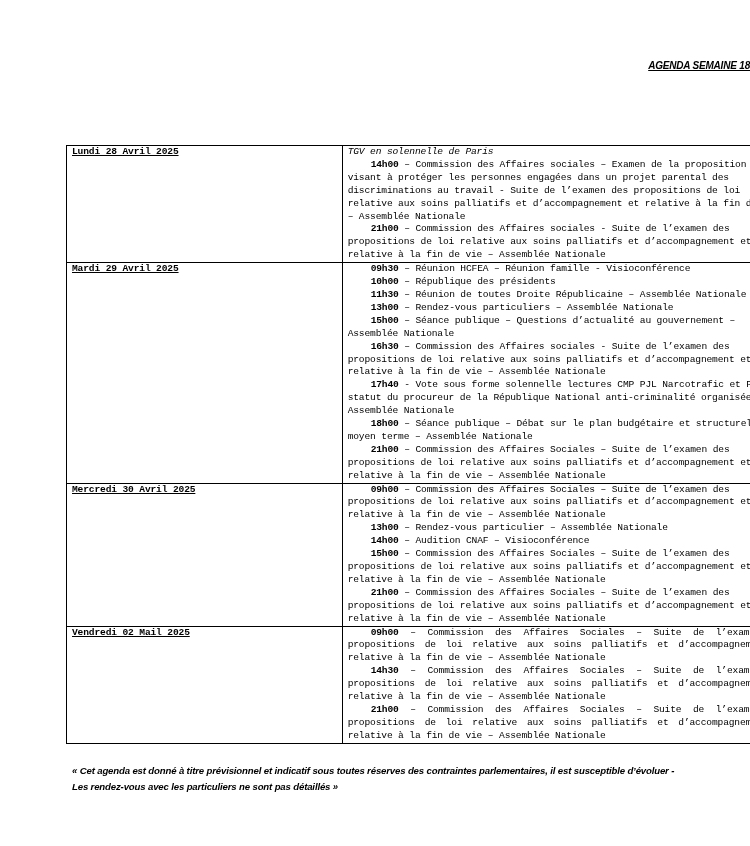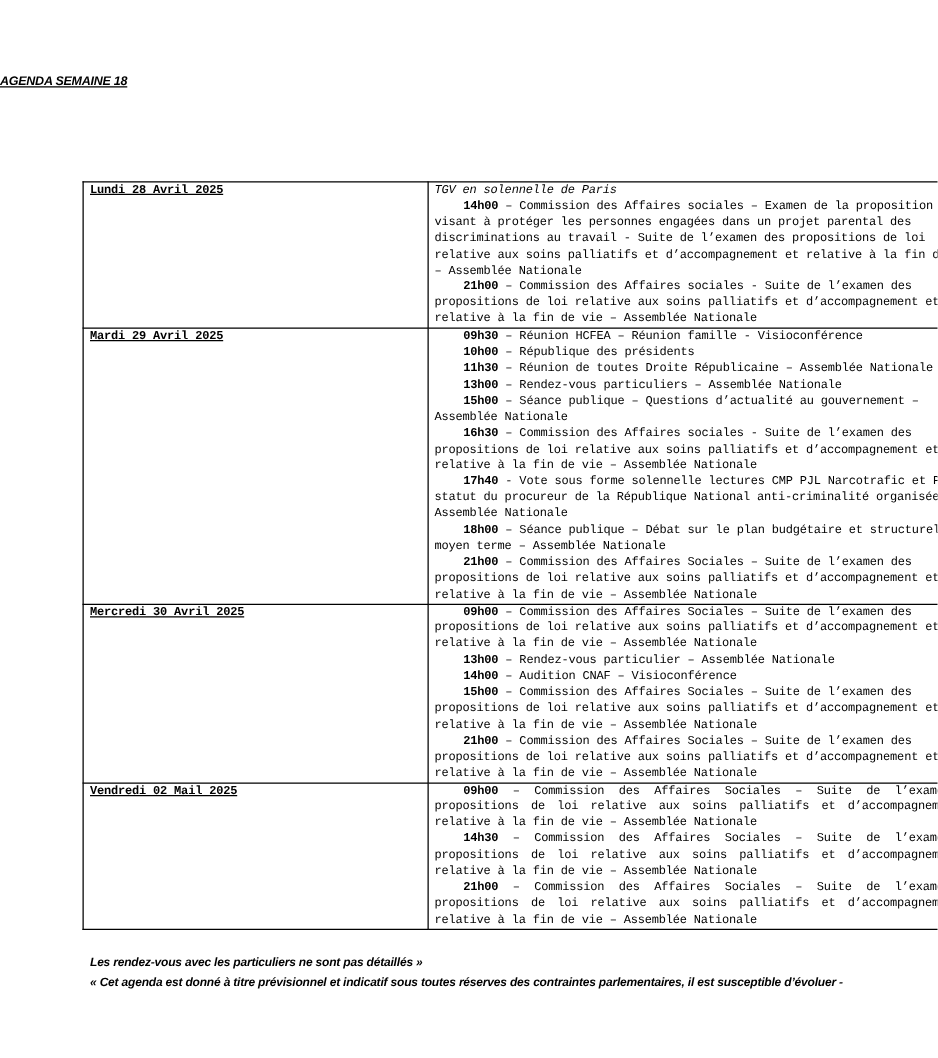--- a/index.html
+++ b/index.html
@@ -13,21 +13,21 @@
       position: relative;
       font-family: "Liberation Sans", "DejaVu Sans", sans-serif;
       color: #000;
       overflow: hidden;
     }
     .page-title {
       position: absolute;
       top: 60px;
       left: 0;
       width: 750px;
-      text-align: left;
+      text-align: right;
       font-size: 10px;
       font-weight: bold;
       font-style: italic;
       text-decoration: underline;
       letter-spacing: -0.2px;
     }
     table.agenda {
       position: absolute;
       top: 145px;
       left: 66px;
@@ -143,15 +143,15 @@
         <span class="event"><span class="time">09h00</span><span> – Commission des Affaires Sociales – Suite de l’examen des propositions de loi relative aux soins palliatifs et d’accompagnement et relative à la fin de vie – Assemblée Nationale</span></span>
         <span class="event"><span class="time">14h30</span><span> – Commission des Affaires Sociales – Suite de l’examen des propositions de loi relative aux soins palliatifs et d’accompagnement et relative à la fin de vie – Assemblée Nationale</span></span>
         <span class="event"><span class="time">21h00</span><span> – Commission des Affaires Sociales – Suite de l’examen des propositions de loi relative aux soins palliatifs et d’accompagnement et relative à la fin de vie – Assemblée Nationale</span></span>
       </td>
     </tr>
 
   </tbody>
 </table>
 
 <div class="footer-note">
+  <span>« Cet agenda est donné à titre prévisionnel et indicatif sous toutes réserves des contraintes parlementaires, il est susceptible d’évoluer -</span>
   <span>Les rendez-vous avec les particuliers ne sont pas détaillés »</span>
-  <span>« Cet agenda est donné à titre prévisionnel et indicatif sous toutes réserves des contraintes parlementaires, il est susceptible d’évoluer -</span>
 </div>
 
 </body></html>

